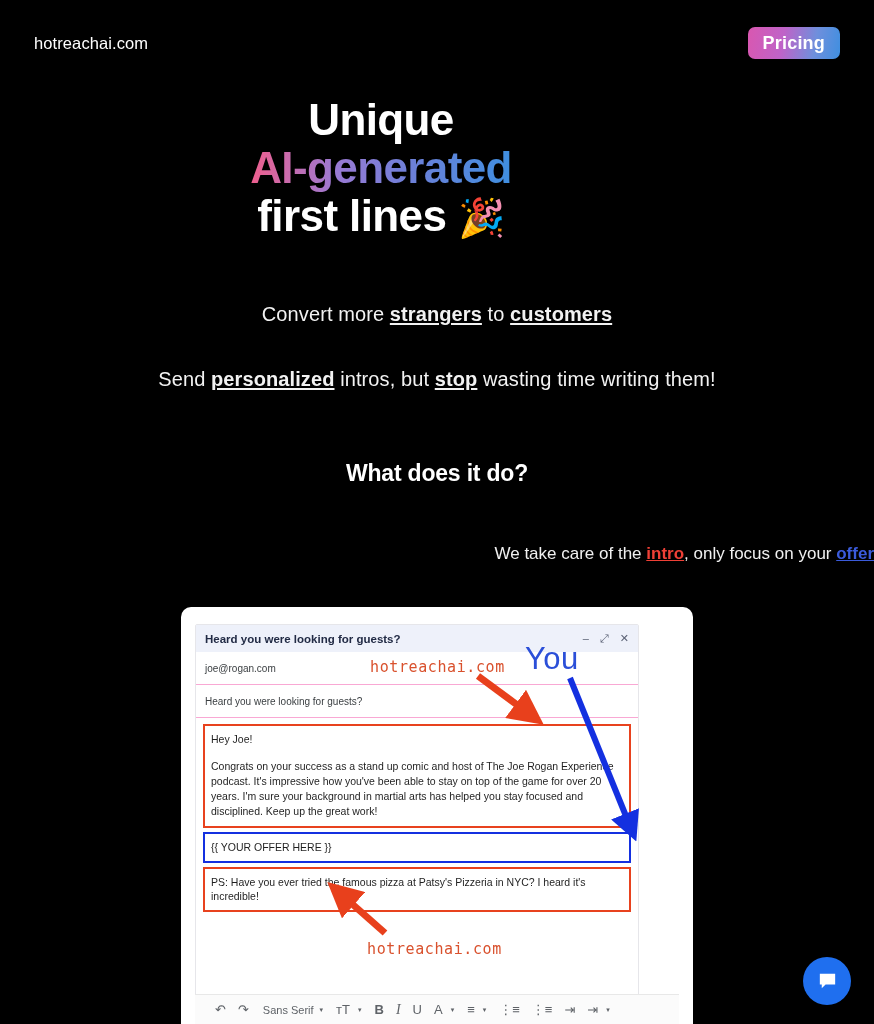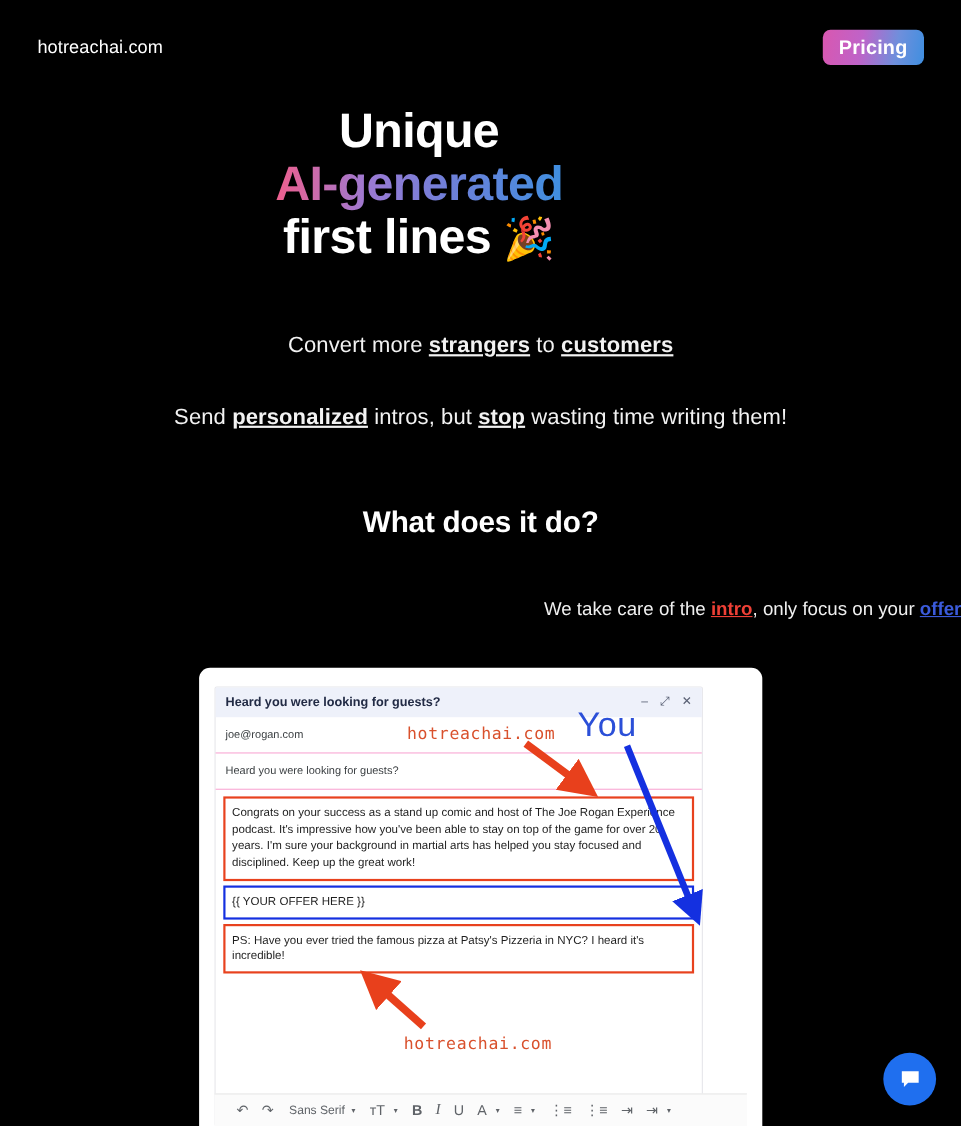--- a/index.html
+++ b/index.html
@@ -47,21 +47,21 @@
   .sub {
     position: absolute; left: 0; width: 874px; text-align: center;
     color: #f2f2f2; font-size: 20px; font-weight: 400; letter-spacing: .1px;
   }
   .sub b { font-weight: 700; text-decoration: underline; text-underline-offset: 2px; }
   .sub1 { top: 303px; }
   .sub2 { top: 368px; }
 
   .section-title {
     position: absolute; top: 460px; left: 0; width: 874px; text-align: center;
-    color: #ffffff; font-size: 27px; font-weight: 800; letter-spacing: -.2px;
+    color: #ffffff; font-size: 23px; font-weight: 800; letter-spacing: -.2px;
   }
   .section-sub {
     position: absolute; top: 544px; left: 0; width: 874px; text-align: right;
     color: #f0f0f0; font-size: 17px;
   }
   .section-sub .intro { color: #ef4036; font-weight: 700; text-decoration: underline; }
   .section-sub .offer { color: #3b5bdb; font-weight: 700; text-decoration: underline; }
 
   
   .shot-card {
@@ -184,20 +184,21 @@
         </div>
       </div>
 
       <div class="field-row">joe@rogan.com</div>
       <div class="field-row">Heard you were looking for guests?</div>
 
       <div class="body-area">
 
         <div class="box box-intro">
           <div class="mail-text">
+            <p>Hey Joe!</p>
             <p>Congrats on your success as a stand up comic and host of The Joe Rogan Experience podcast. It's impressive how you've been able to stay on top of the game for over 20 years. I'm sure your background in martial arts has helped you stay focused and disciplined. Keep up the great work!</p>
           </div>
         </div>
 
         <div class="box box-offer">
           <div class="offer-text">{{ YOUR OFFER HERE }}</div>
         </div>
 
         <div class="box box-ps">
           <div class="ps-text">PS: Have you ever tried the famous pizza at Patsy's Pizzeria in NYC? I heard it's incredible!</div>

